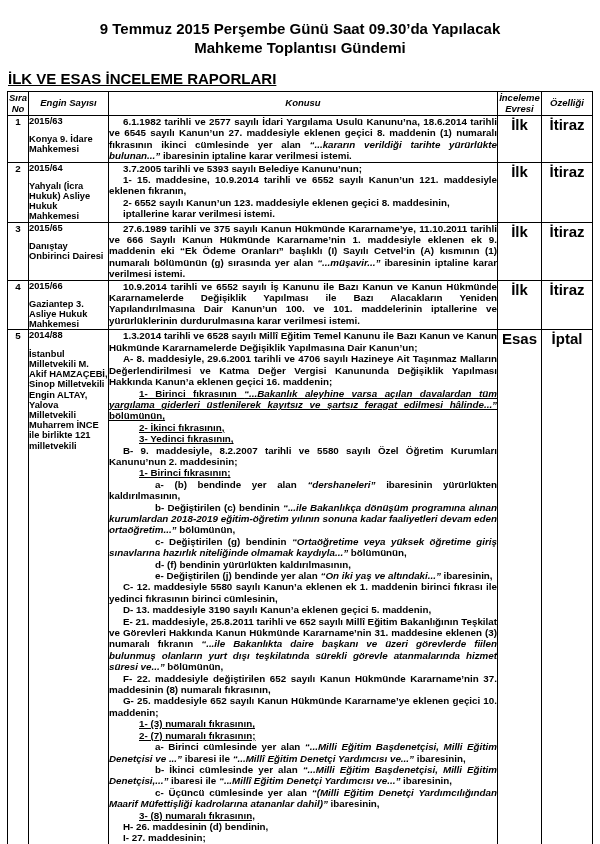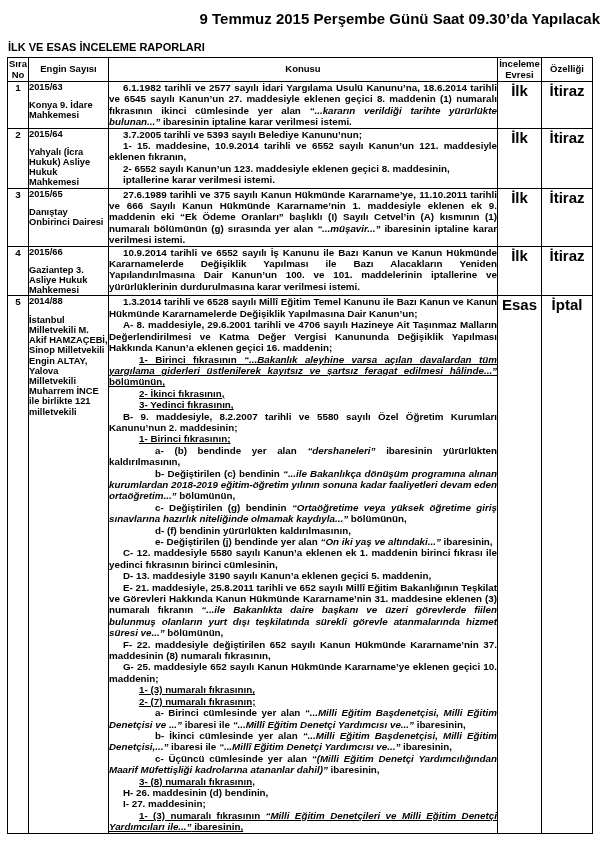--- a/index.html
+++ b/index.html
@@ -1,42 +1,43 @@
 <!DOCTYPE html>
 <html><head>
 <meta charset="utf-8">
 <style>
   html,body{margin:0;padding:0;}
   body{
     width:600px;height:844px;overflow:hidden;background:#ffffff;color:#000000;
     font-family:"Liberation Sans", sans-serif;font-weight:bold;
   }
-  .doc-title{text-align:right;font-size:15px;line-height:19px;margin-top:9px;}
-  .section-heading{font-size:11px;margin:13px 8px 4px 8px;letter-spacing:0px;}
+  .doc-title{text-align:center;font-size:15px;line-height:19px;margin-top:19px;}
+  .section-heading{font-size:15px;margin:13px 8px 4px 8px;letter-spacing:0px;text-decoration:underline;}
   table.agenda{border-collapse:collapse;margin-left:7px;width:585px;table-layout:fixed;}
   table.agenda th,table.agenda td{border:1px solid #000;vertical-align:top;padding:0;}
-  table.agenda th{vertical-align:middle;text-align:center;font-size:9.5px;line-height:10.5px;padding:1px 0;height:20px;}
+  table.agenda th{vertical-align:middle;text-align:center;font-size:9.5px;line-height:10.5px;padding:1px 0;height:20px;font-style:italic;}
   td.no{text-align:center;font-size:9.8px;padding-top:1px;}
   td.esas{font-size:9.3px;line-height:10.2px;padding:1px 2px 1px 3px;word-wrap:break-word;margin-top:28px;}
   td.esas .gap{height:8px;}
   td.konusu{font-size:9.8px;line-height:11.4px;padding:1px 3px;}
   td.evre,td.ozl{text-align:center;font-size:15px;padding-top:1px;}
   p.k{margin:0;text-align:justify;}
   p.k i{font-style:italic;}
   .i1{text-indent:14px;}
   .i2{text-indent:30px;text-decoration:underline;}
   .i3{text-indent:46px;}
   col.c-no{width:21px;} col.c-esas{width:80px;} col.c-konu{width:389px;}
   col.c-evre{width:44px;} col.c-ozl{width:51px;}
 </style>
 </head>
 <body>
 
 <div class="doc-title">
   <div>9 Temmuz 2015 Perşembe Günü Saat 09.30’da Yapılacak</div>
+  <div>Mahkeme Toplantısı Gündemi</div>
 </div>
 
 <div class="section-heading">İLK VE ESAS İNCELEME RAPORLARI</div>
 
 <table class="agenda">
   <colgroup>
     <col class="c-no">
       <col class="c-esas">
       <col class="c-konu">
       <col class="c-evre">

